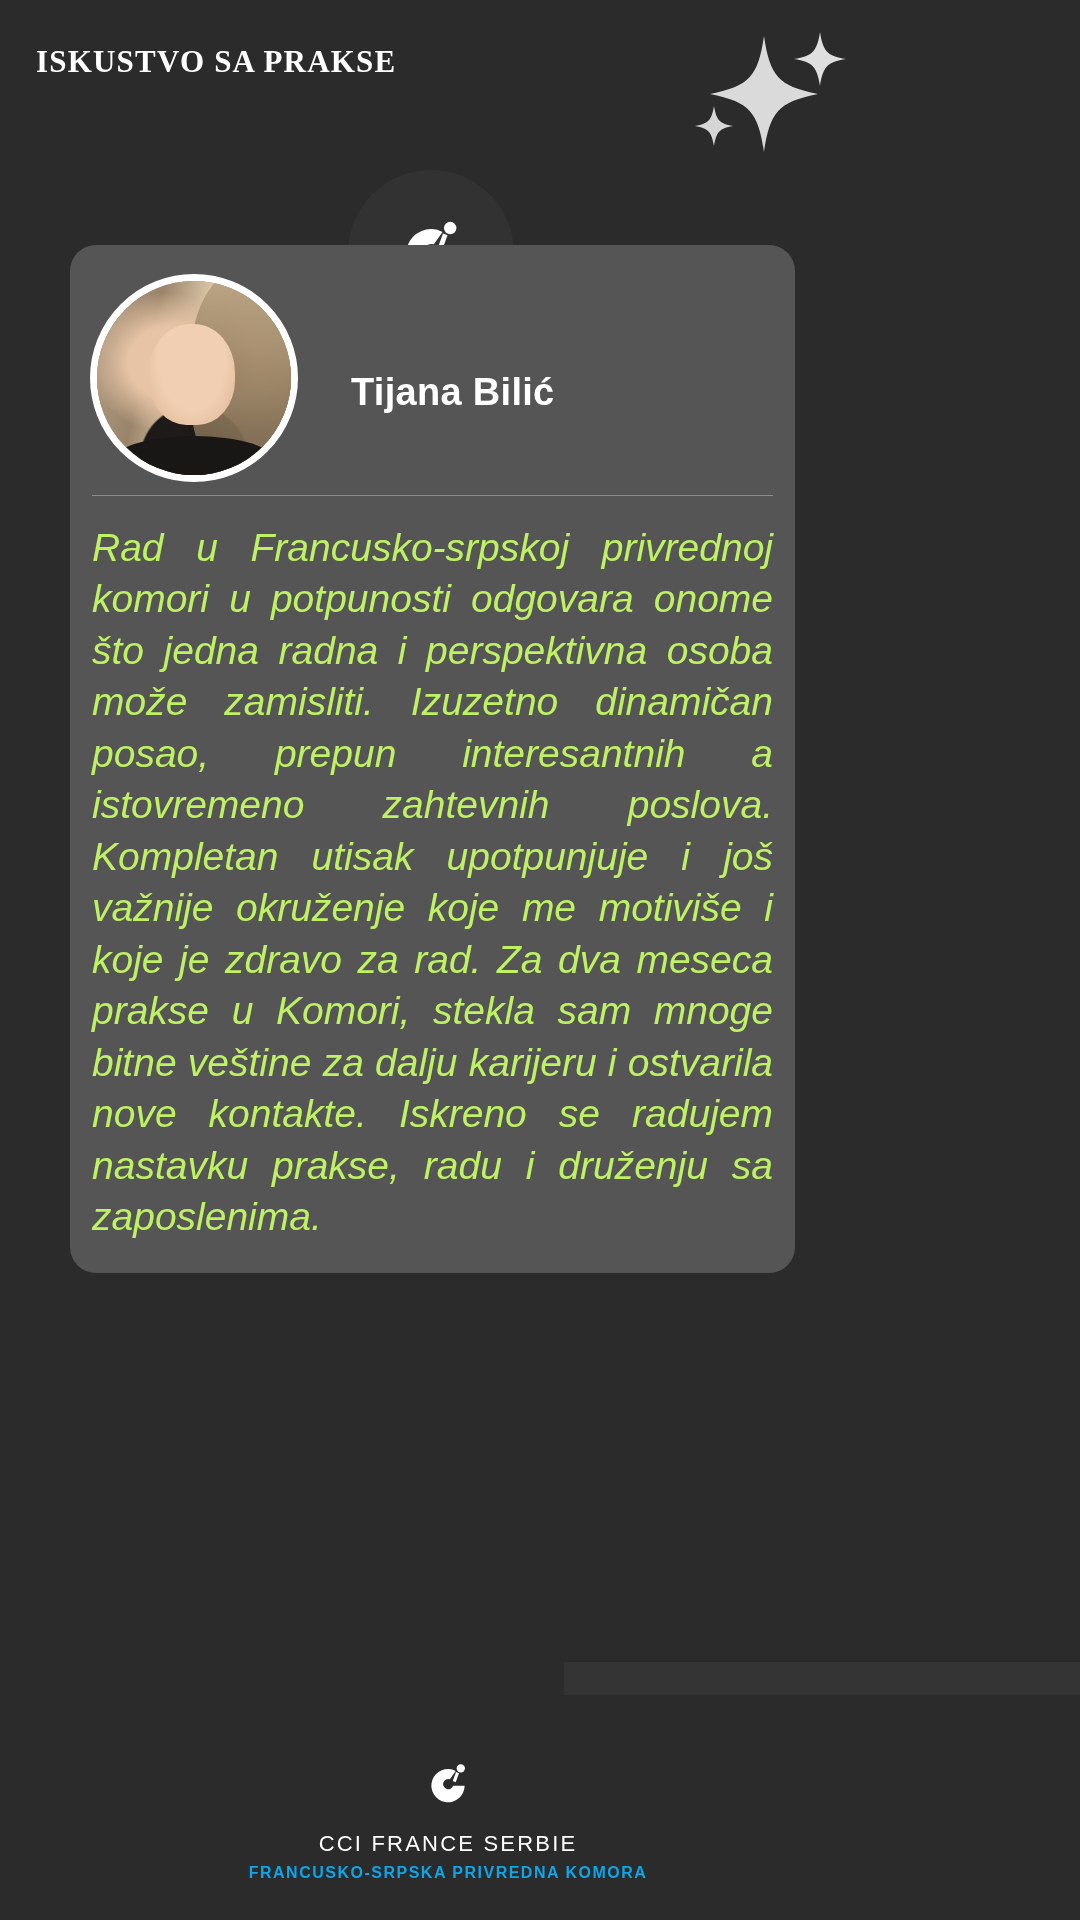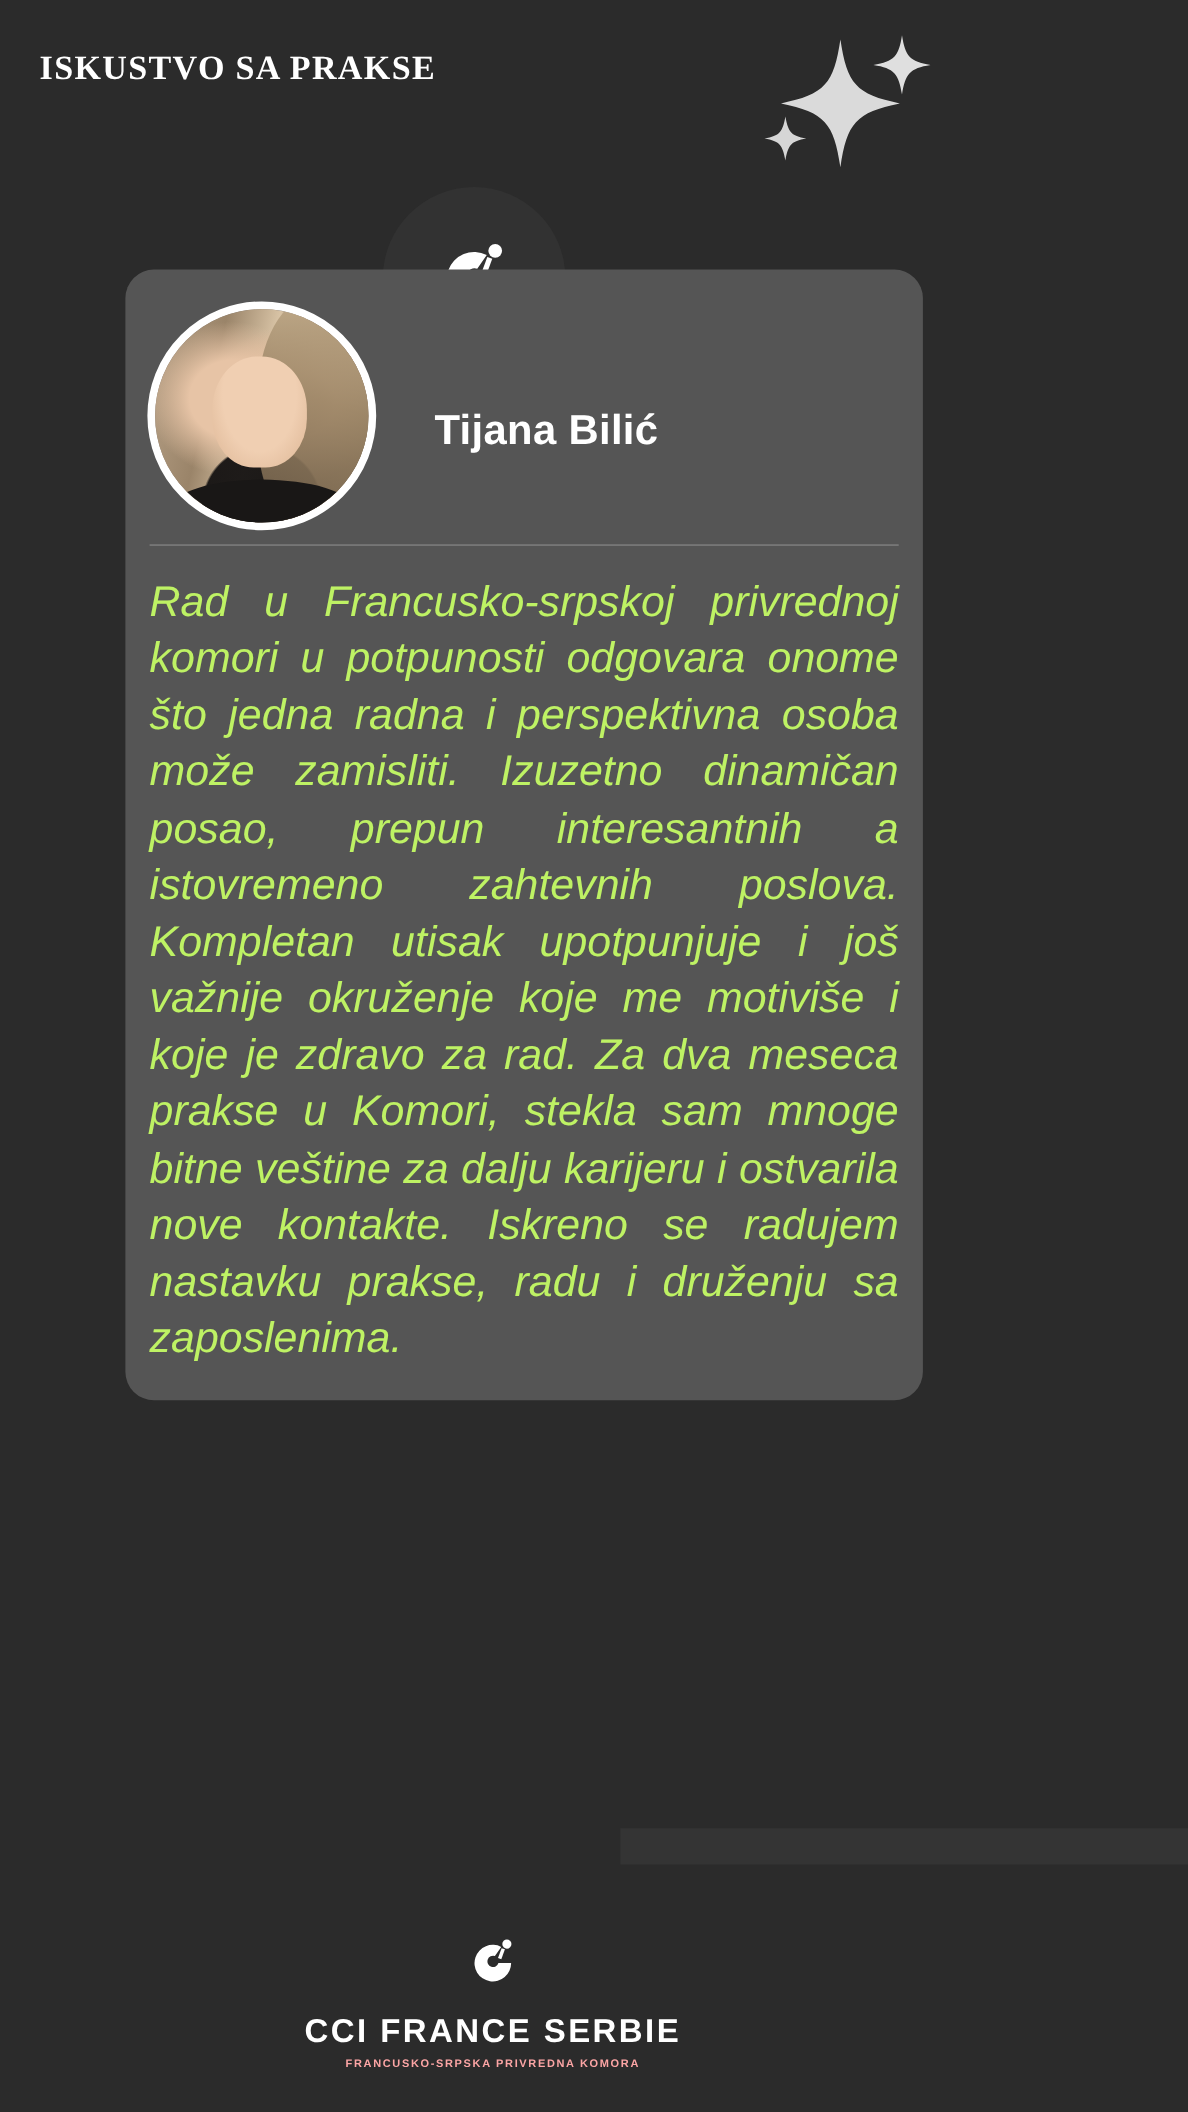--- a/index.html
+++ b/index.html
@@ -57,21 +57,20 @@
 
   
   .card {
     position: absolute;
     top: 245px;
     left: 70px;
     width: 725px;
     background: #555555;
     border-radius: 26px;
     padding: 0 0 26px 0;
-    margin-left: 44px;
   }
 
   .card-head {
     position: relative;
     height: 250px;
   }
 
   .avatar {
     position: absolute;
     top: 29px;
@@ -176,31 +175,31 @@
     right: 0;
     bottom: 38px;
     text-align: center;
   }
   .footer .mark {
     display: flex;
     justify-content: center;
     margin-bottom: 14px;
   }
   .footer .brand {
-    font-size: 30px;
-    font-weight: bold;
+    font-size: 22px;
+    font-weight: normal;
     letter-spacing: 2.2px;
     color: #ffffff;
   }
   .footer .sub {
     margin-top: 7px;
-    font-size: 10px;
+    font-size: 16px;
     font-weight: bold;
     letter-spacing: 1.5px;
-    color: #fca5a5;
+    color: #0ea5e9;
   }
 </style>
 </head>
 <body>
 
 <div class="page">
 
   <div class="header-title">ISKUSTVO SA PRAKSE</div>
 
   <div class="sparkles">

